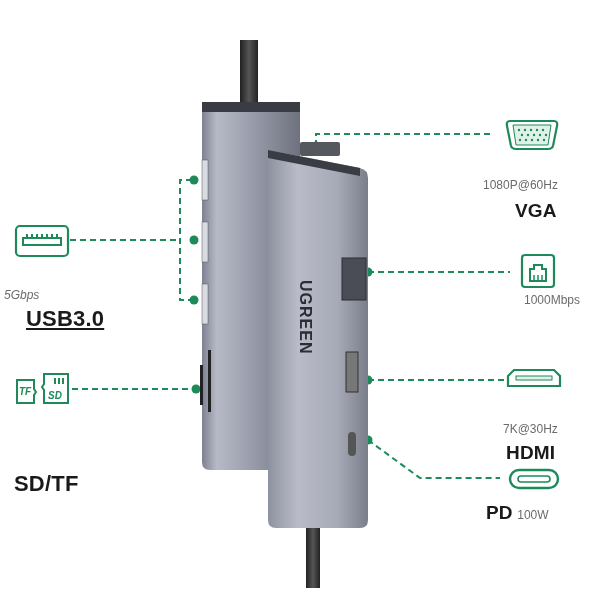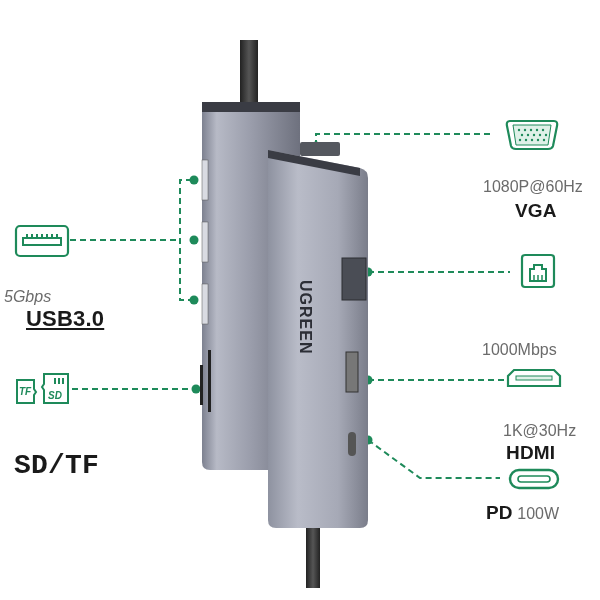--- a/index.html
+++ b/index.html
@@ -1,19 +1,19 @@
 <!DOCTYPE html>
 <html><head>
 <meta charset="utf-8">
 <style>
   html, body { margin:0; padding:0; }
   body { width:600px; height:600px; background:#ffffff; position:relative; overflow:hidden; font-family:"Liberation Sans", sans-serif; }
   .abs { position:absolute; }
   .title { color:#1a1a1a; font-weight:bold; font-size:19px; letter-spacing:0.2px;margin-top:44px; }
-  .sub { color:#6b6b6b; font-size:16px; }
+  .sub { color:#6b6b6b; font-size:12px; }
   .icon-box { position:absolute; }
   svg { display:block; }
 </style>
 </head>
 <body>
 
 <svg class="abs" style="left:0;top:0;" width="600" height="600">
   <g stroke="#1e8a5a" stroke-width="2" stroke-dasharray="6,4" fill="none">
 
     <line x1="70" y1="240" x2="180" y2="240"></line>
@@ -113,21 +113,21 @@
     <text x="5" y="25" font-size="10" font-weight="bold" fill="#1e8a5a" font-family="Liberation Sans, sans-serif">TF</text>
     <path d="M30 4 L54 4 L54 33 L30 33 L30 20 L28 17 L30 14 Z" fill="none" stroke="#1e8a5a" stroke-width="2"></path>
     <g fill="#1e8a5a">
         <rect x="40" y="8" width="2" height="6"></rect>
         <rect x="44" y="8" width="2" height="6"></rect>
         <rect x="48" y="8" width="2" height="6"></rect>
       </g>
     <text x="34" y="29" font-size="10" font-weight="bold" fill="#1e8a5a" font-family="Liberation Sans, sans-serif">SD</text>
   </svg>
 </div>
-<div class="abs title" style="left:14px;top:406px;font-size:28px;font-family:Liberation Mono, monospace;">SD/TF</div>
+<div class="abs title" style="left:14px;top:427px;font-size:22px;">SD/TF</div>
 
 <div class="icon-box" style="left:504px;top:118px;">
   <svg width="56" height="34">
     <path d="M6 3 L50 3 Q54 3 53 8 L49 28 Q48 31 44 31 L12 31 Q8 31 7 28 L3 8 Q2 3 6 3 Z" fill="none" stroke="#1e8a5a" stroke-width="2.2"></path>
     <path d="M9 7 L47 7 L44 27 L12 27 Z" fill="#dff1e8" stroke="#1e8a5a" stroke-width="1"></path>
     <g fill="#1e8a5a">
         <circle cx="15" cy="12" r="1.2"></circle>
         <circle cx="21" cy="12" r="1.2"></circle>
         <circle cx="27" cy="12" r="1.2"></circle>
         <circle cx="33" cy="12" r="1.2"></circle>
@@ -152,30 +152,30 @@
   <svg width="36" height="36">
     <rect x="2" y="2" width="32" height="32" rx="3" fill="none" stroke="#1e8a5a" stroke-width="2.2"></rect>
     <path d="M10 28 L10 16 L14 16 L14 12 L22 12 L22 16 L26 16 L26 28 Z" fill="none" stroke="#1e8a5a" stroke-width="2"></path>
     <g stroke="#1e8a5a" stroke-width="1.5">
         <line x1="14" y1="22" x2="14" y2="28"></line>
         <line x1="18" y1="22" x2="18" y2="28"></line>
         <line x1="22" y1="22" x2="22" y2="28"></line>
       </g>
   </svg>
 </div>
-<div class="abs sub" style="left:482px;top:293px;margin-top:48px;">1000Mbps</div>
+<div class="abs sub" style="left:524px;top:293px;">1000Mbps</div>
 
 <div class="icon-box" style="left:506px;top:368px;">
   <svg width="56" height="22">
     <path d="M8 2 L48 2 L54 8 L54 18 L2 18 L2 8 Z" fill="none" stroke="#1e8a5a" stroke-width="2.2"></path>
     <rect x="10" y="8" width="36" height="4" fill="#dff1e8" stroke="#1e8a5a" stroke-width="1"></rect>
   </svg>
 </div>
 <div class="abs title" style="left:506px;top:398px;">HDMI</div>
-<div class="abs sub" style="left:503px;top:422px;">1K@30Hz</div>
+<div class="abs sub" style="left:503px;top:422px;">7K@30Hz</div>
 
 <div class="icon-box" style="left:508px;top:468px;">
   <svg width="52" height="22">
     <rect x="2" y="2" width="48" height="18" rx="9" fill="none" stroke="#1e8a5a" stroke-width="2.4"></rect>
     <rect x="10" y="8" width="32" height="6" rx="3" fill="none" stroke="#1e8a5a" stroke-width="1.6"></rect>
   </svg>
 </div>
 <div class="abs" style="left:486px;top:502px;">
   <span class="title">PD</span>
   <span class="sub">100W</span>

